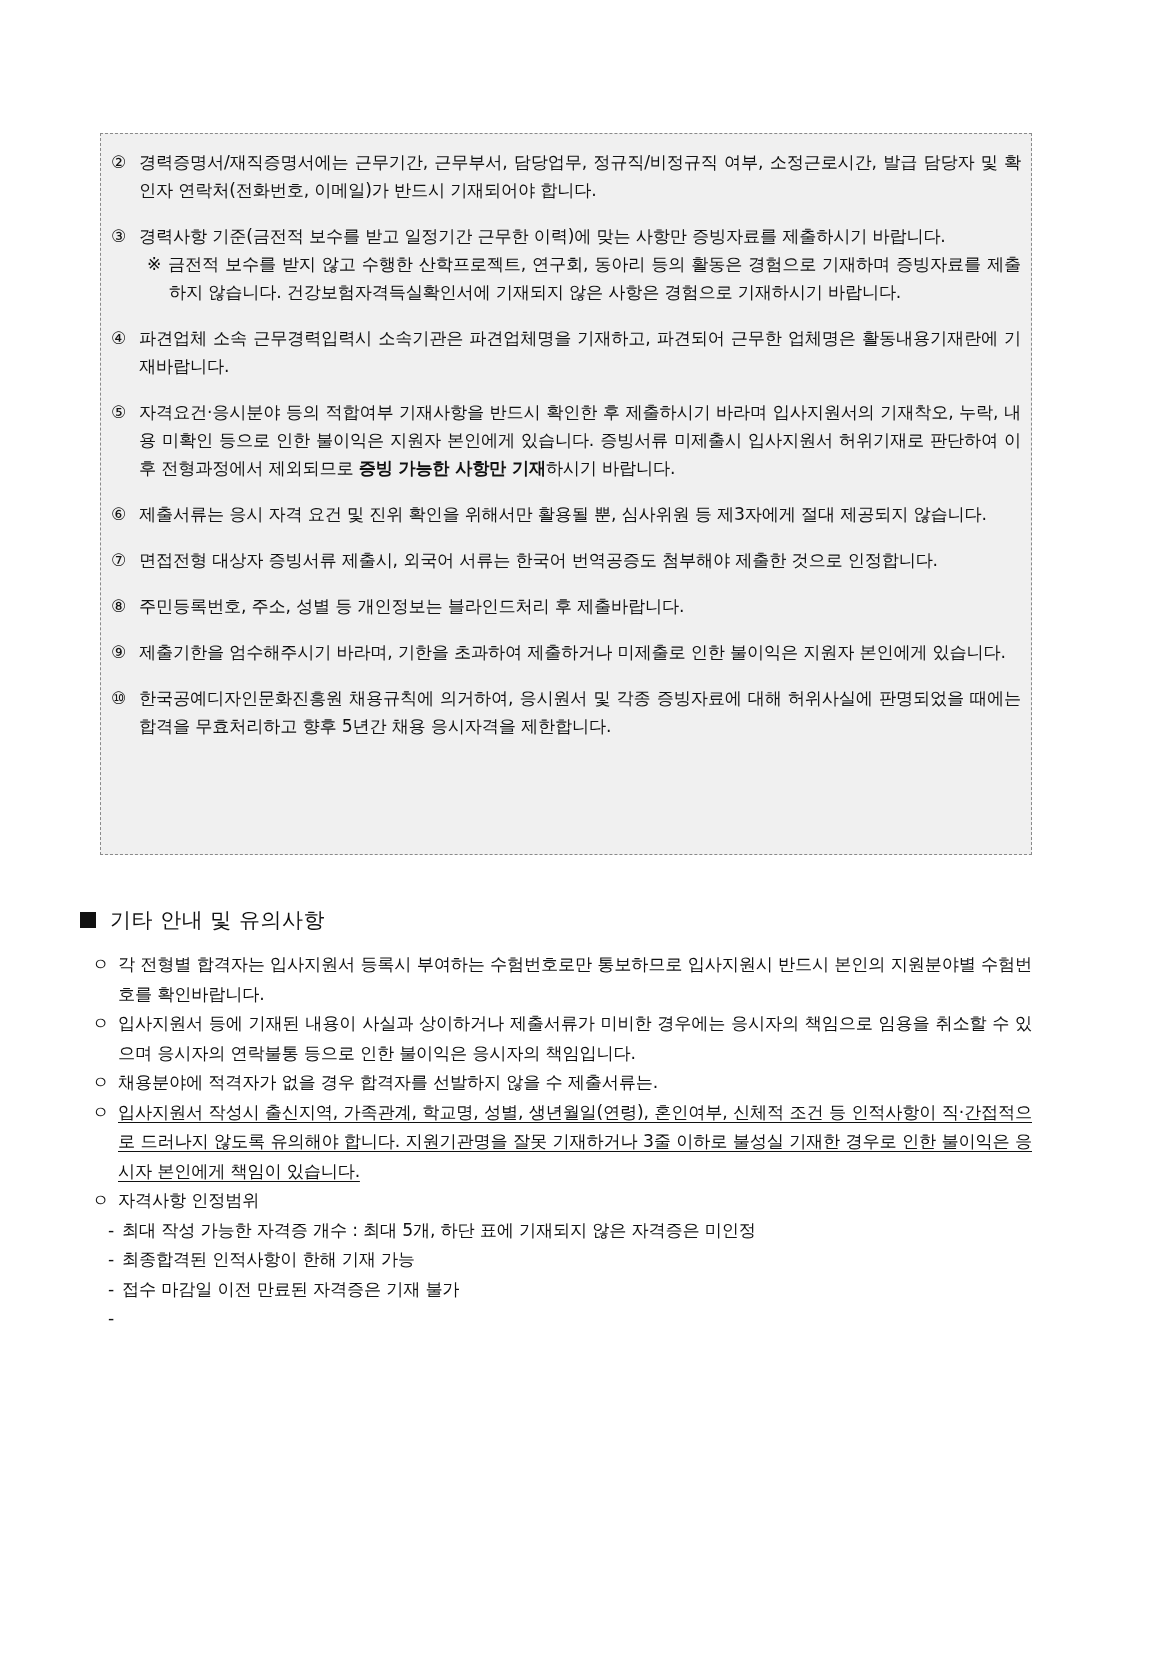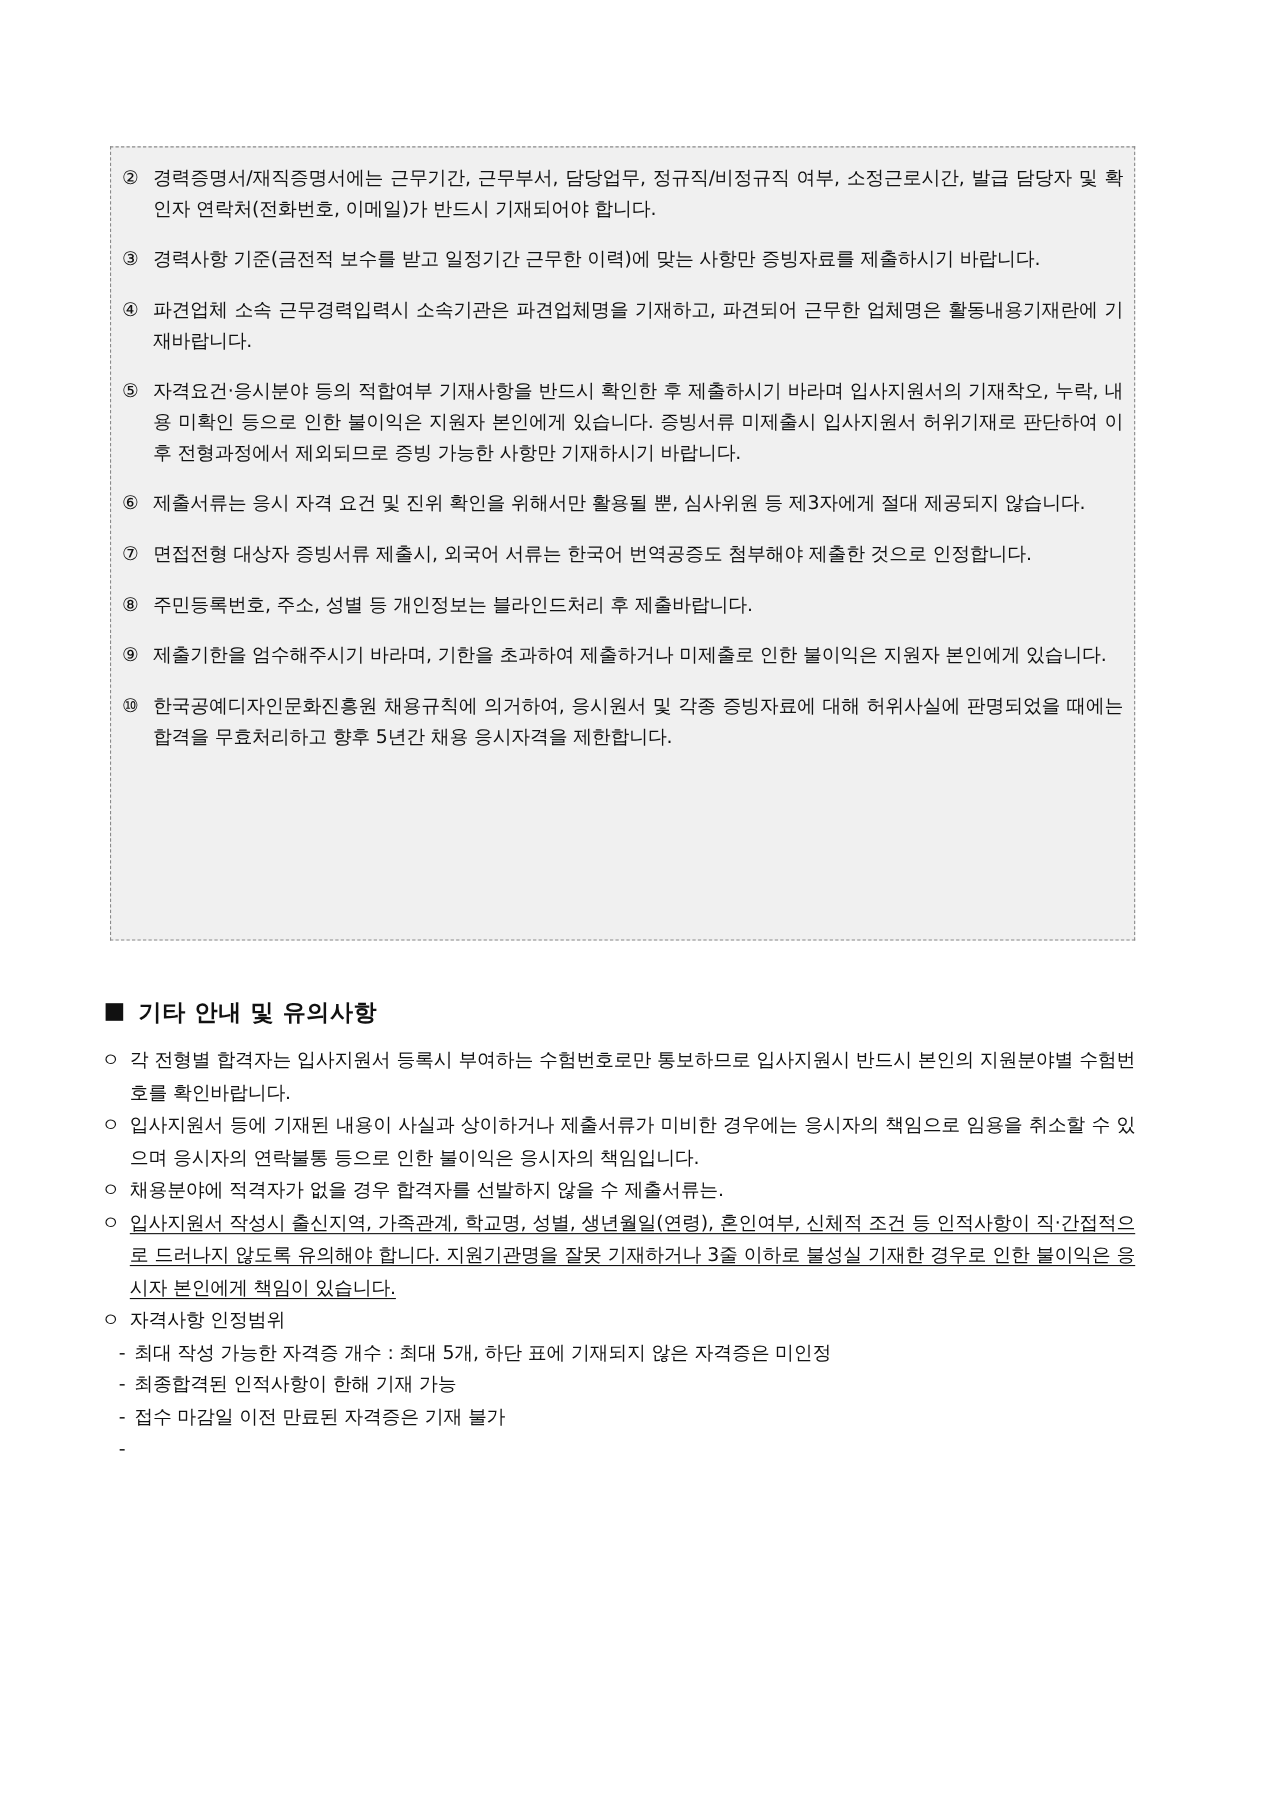--- a/index.html
+++ b/index.html
@@ -28,25 +28,25 @@
     position: absolute; left: 0; top: 0;
     font-size: 17px;
   }
   .note-sub {
     position: relative;
     padding-left: 30px;
     text-indent: -22px;
     margin-left: 0;
   }
   .gap { height: 18px; }
-  b { font-weight: normal; }
+  b { font-weight: bold; }
 
   .section-title {
     position: absolute; left: 80px; top: 906px;
-    font-size: 21px; font-weight: bold; letter-spacing: 0.5px; margin-left: 16px;
+    font-size: 21px; font-weight: normal; letter-spacing: 0.5px;
   }
   .section-title .sq { display: inline-block; width: 16px; height: 16px; background: #111; margin-right: 14px; vertical-align: -1px; }
 
   .etc-list {
     position: absolute; left: 92px; top: 950px; width: 940px;
     font-size: 17.2px; line-height: 29.5px; letter-spacing: -0.2px;
   }
   .etc-item { position: relative; padding-left: 26px; text-align: justify; text-align-last: left; }
   .etc-bullet { position: absolute; left: 0; top: 0; }
   .underlined { text-decoration: underline; text-underline-offset: 4px; }
@@ -58,20 +58,21 @@
 
 <div class="notice-box">
   <div class="notice-item">
     <span class="notice-num">②</span>
     <span>경력증명서/재직증명서에는 근무기간, 근무부서, 담당업무, 정규직/비정규직 여부, 소정근로시간, 발급 담당자 및 확인자 연락처(전화번호, 이메일)가 반드시 기재되어야 합니다.</span>
   </div>
   <div class="gap"></div>
   <div class="notice-item">
     <span class="notice-num">③</span>
     <div>경력사항 기준(금전적 보수를 받고 일정기간 근무한 이력)에 맞는 사항만 증빙자료를 제출하시기 바랍니다.</div>
+    <div class="note-sub">※ 금전적 보수를 받지 않고 수행한 산학프로젝트, 연구회, 동아리 등의 활동은 경험으로 기재하며 증빙자료를 제출하지 않습니다. 건강보험자격득실확인서에 기재되지 않은 사항은 경험으로 기재하시기 바랍니다.</div>
   </div>
   <div class="gap"></div>
   <div class="notice-item">
     <span class="notice-num">④</span>
     <span>파견업체 소속 근무경력입력시 소속기관은 파견업체명을 기재하고, 파견되어 근무한 업체명은 활동내용기재란에 기재바랍니다.</span>
   </div>
   <div class="gap"></div>
   <div class="notice-item">
     <span class="notice-num">⑤</span>
     <span>자격요건·응시분야 등의 적합여부 기재사항을 반드시 확인한 후 제출하시기 바라며 입사지원서의 기재착오, 누락, 내용 미확인 등으로 인한 불이익은 지원자 본인에게 있습니다. 증빙서류 미제출시 입사지원서 허위기재로 판단하여 이후 전형과정에서 제외되므로 </span><b>증빙 가능한 사항만 기재</b><span>하시기 바랍니다.</span>

